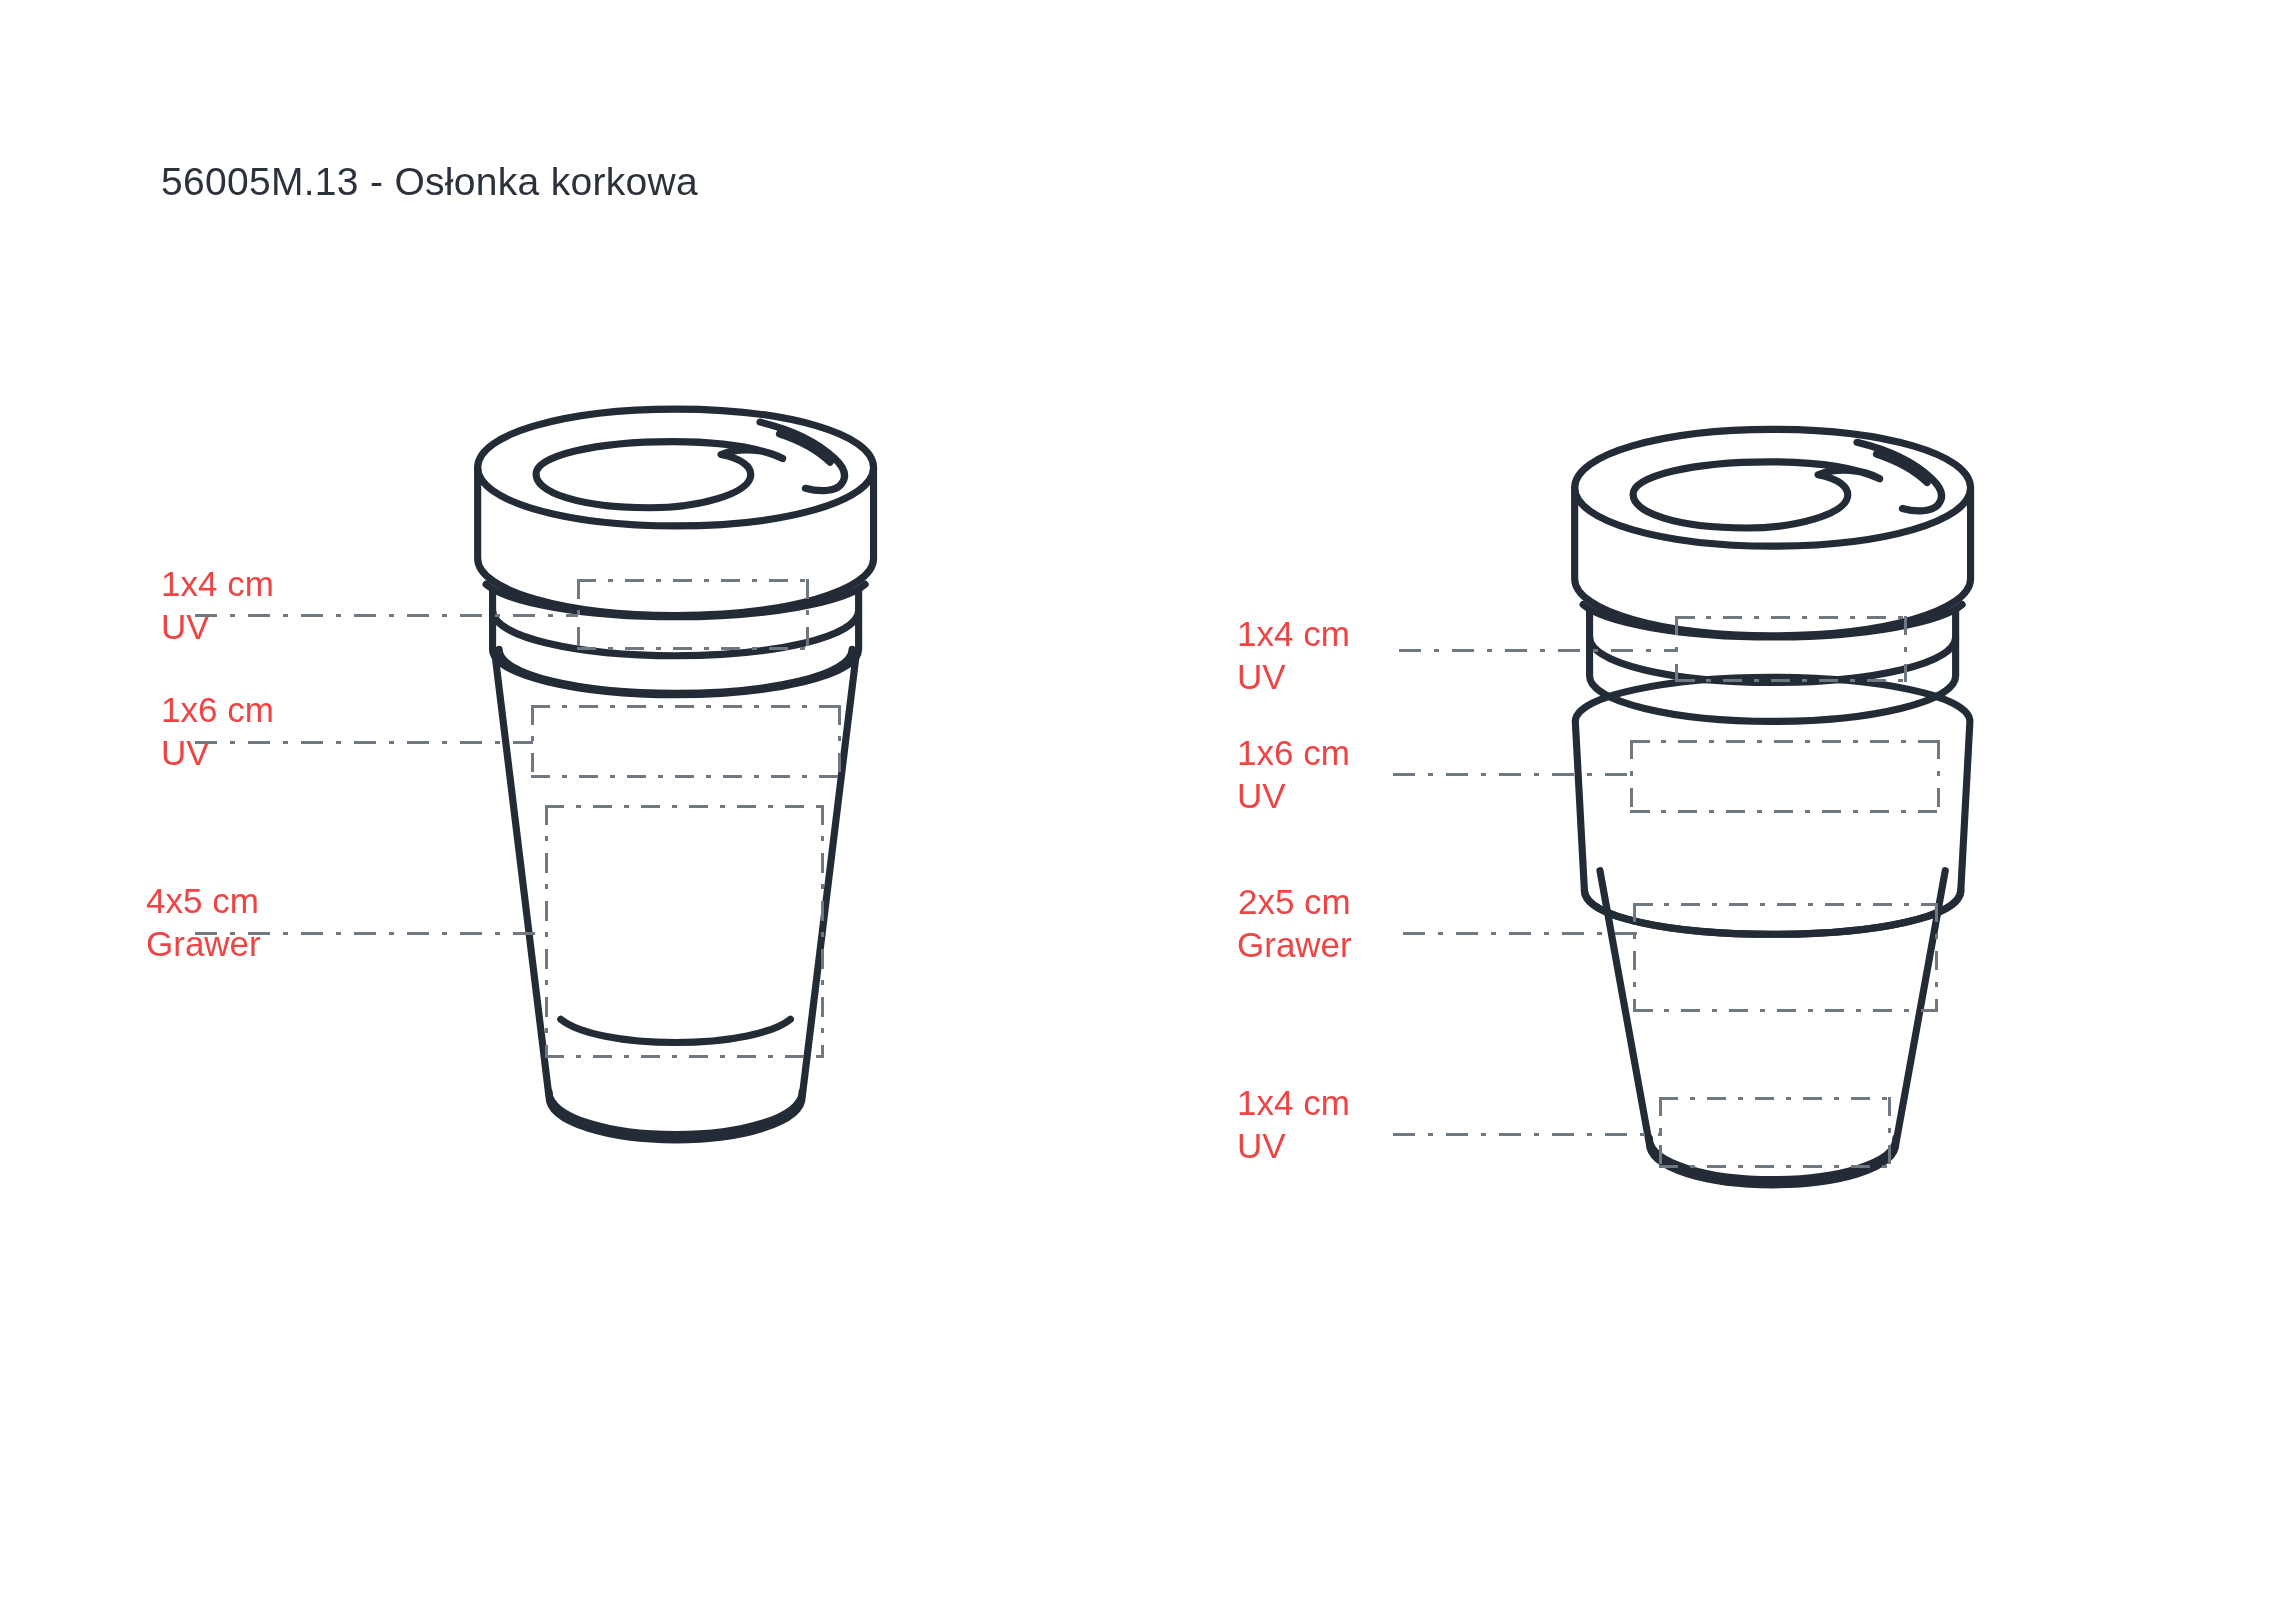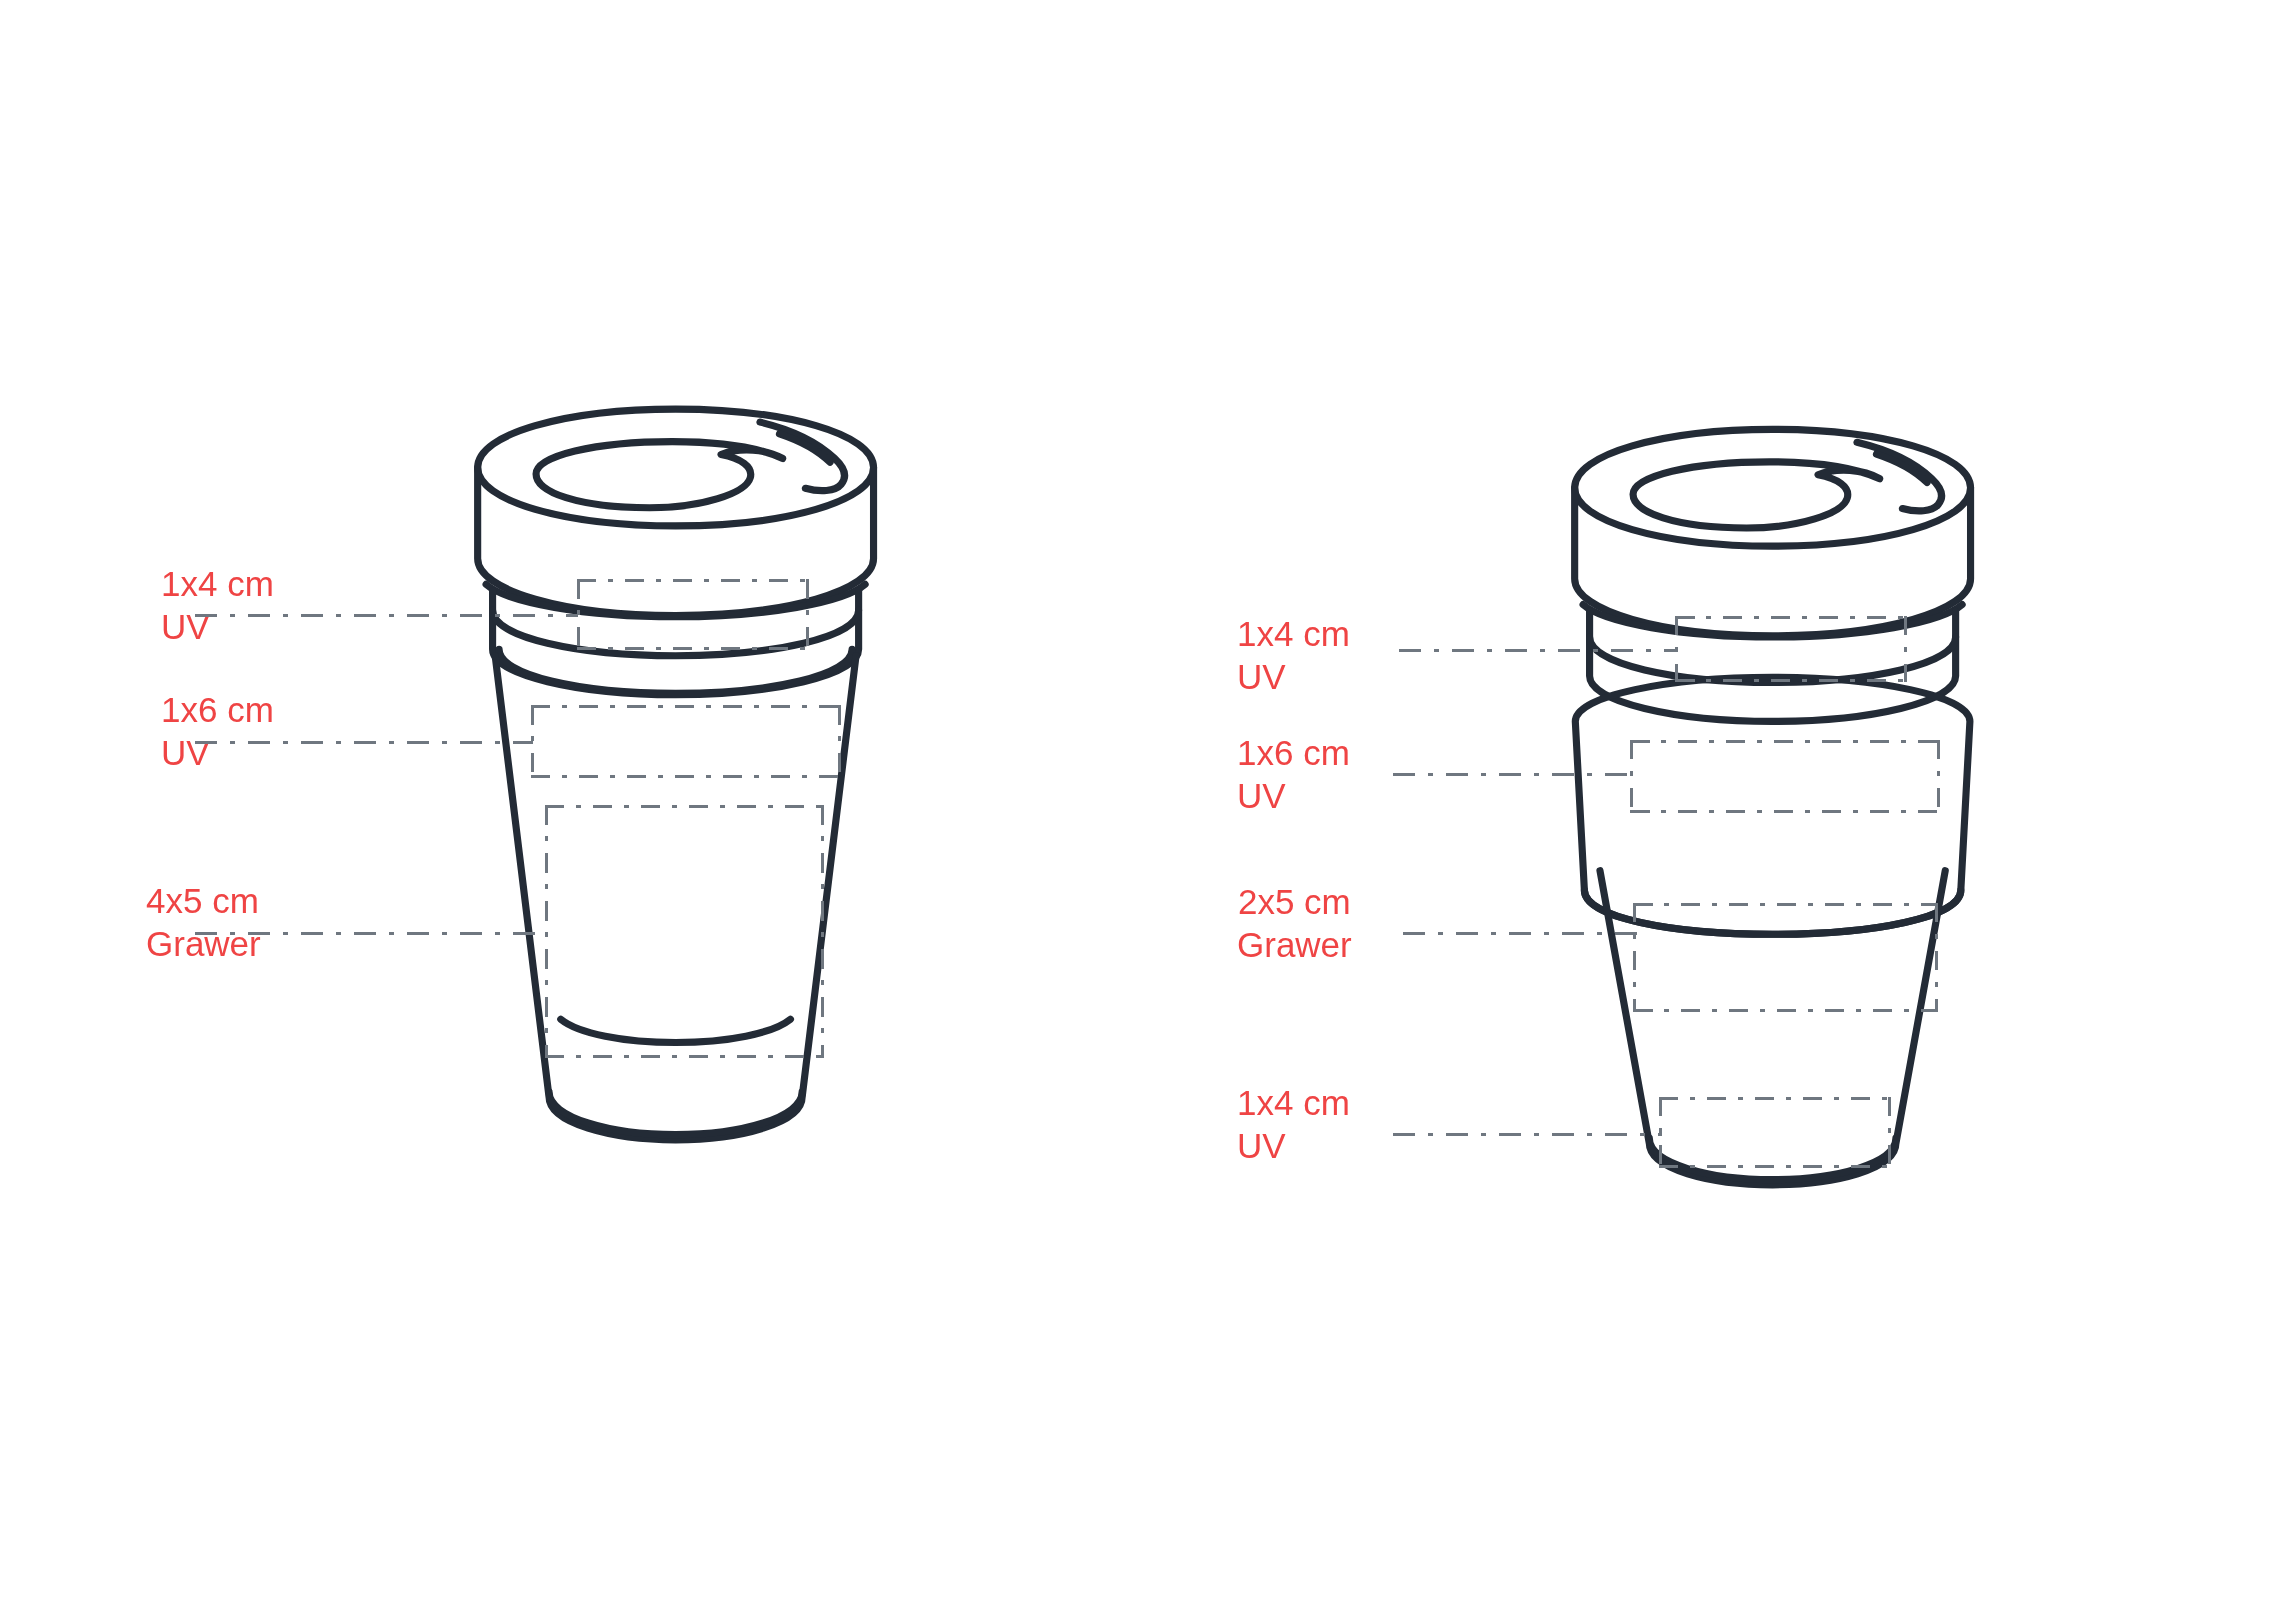--- a/index.html
+++ b/index.html
@@ -101,20 +101,21 @@
 
   svg.cup { position: absolute; overflow: visible; }
   svg.cup path, svg.cup ellipse { fill: none; stroke: #232b36; stroke-width: 11; stroke-linejoin: round; stroke-linecap: round; }
 </style>
 </head>
 <body>
 
 <div id="page">
 
   <div id="title-block">
+    <div class="title-line">56005M.13 - Osłonka korkowa</div>
   </div>
 
   <svg class="cup" style="left:416px; top:396px;" width="649" height="818" viewBox="0 0 1000 1260">
 
     <path d="M95,110 C95,58 230,20 400,20 C570,20 705,58 705,110 C705,162 570,200 400,200 C230,200 95,162 95,110 Z"></path>
 
     <path d="M185,120 C185,92 275,70 395,70 C470,70 530,80 565,96 C540,82 500,78 470,90 C500,96 520,108 515,126 C508,150 440,172 360,172 C250,172 185,148 185,120 Z"></path>
 
     <path d="M530,40 C580,52 620,72 645,96 C660,110 665,124 655,136 C646,147 622,148 600,142"></path>
     <path d="M560,58 C596,70 622,86 638,102"></path>

